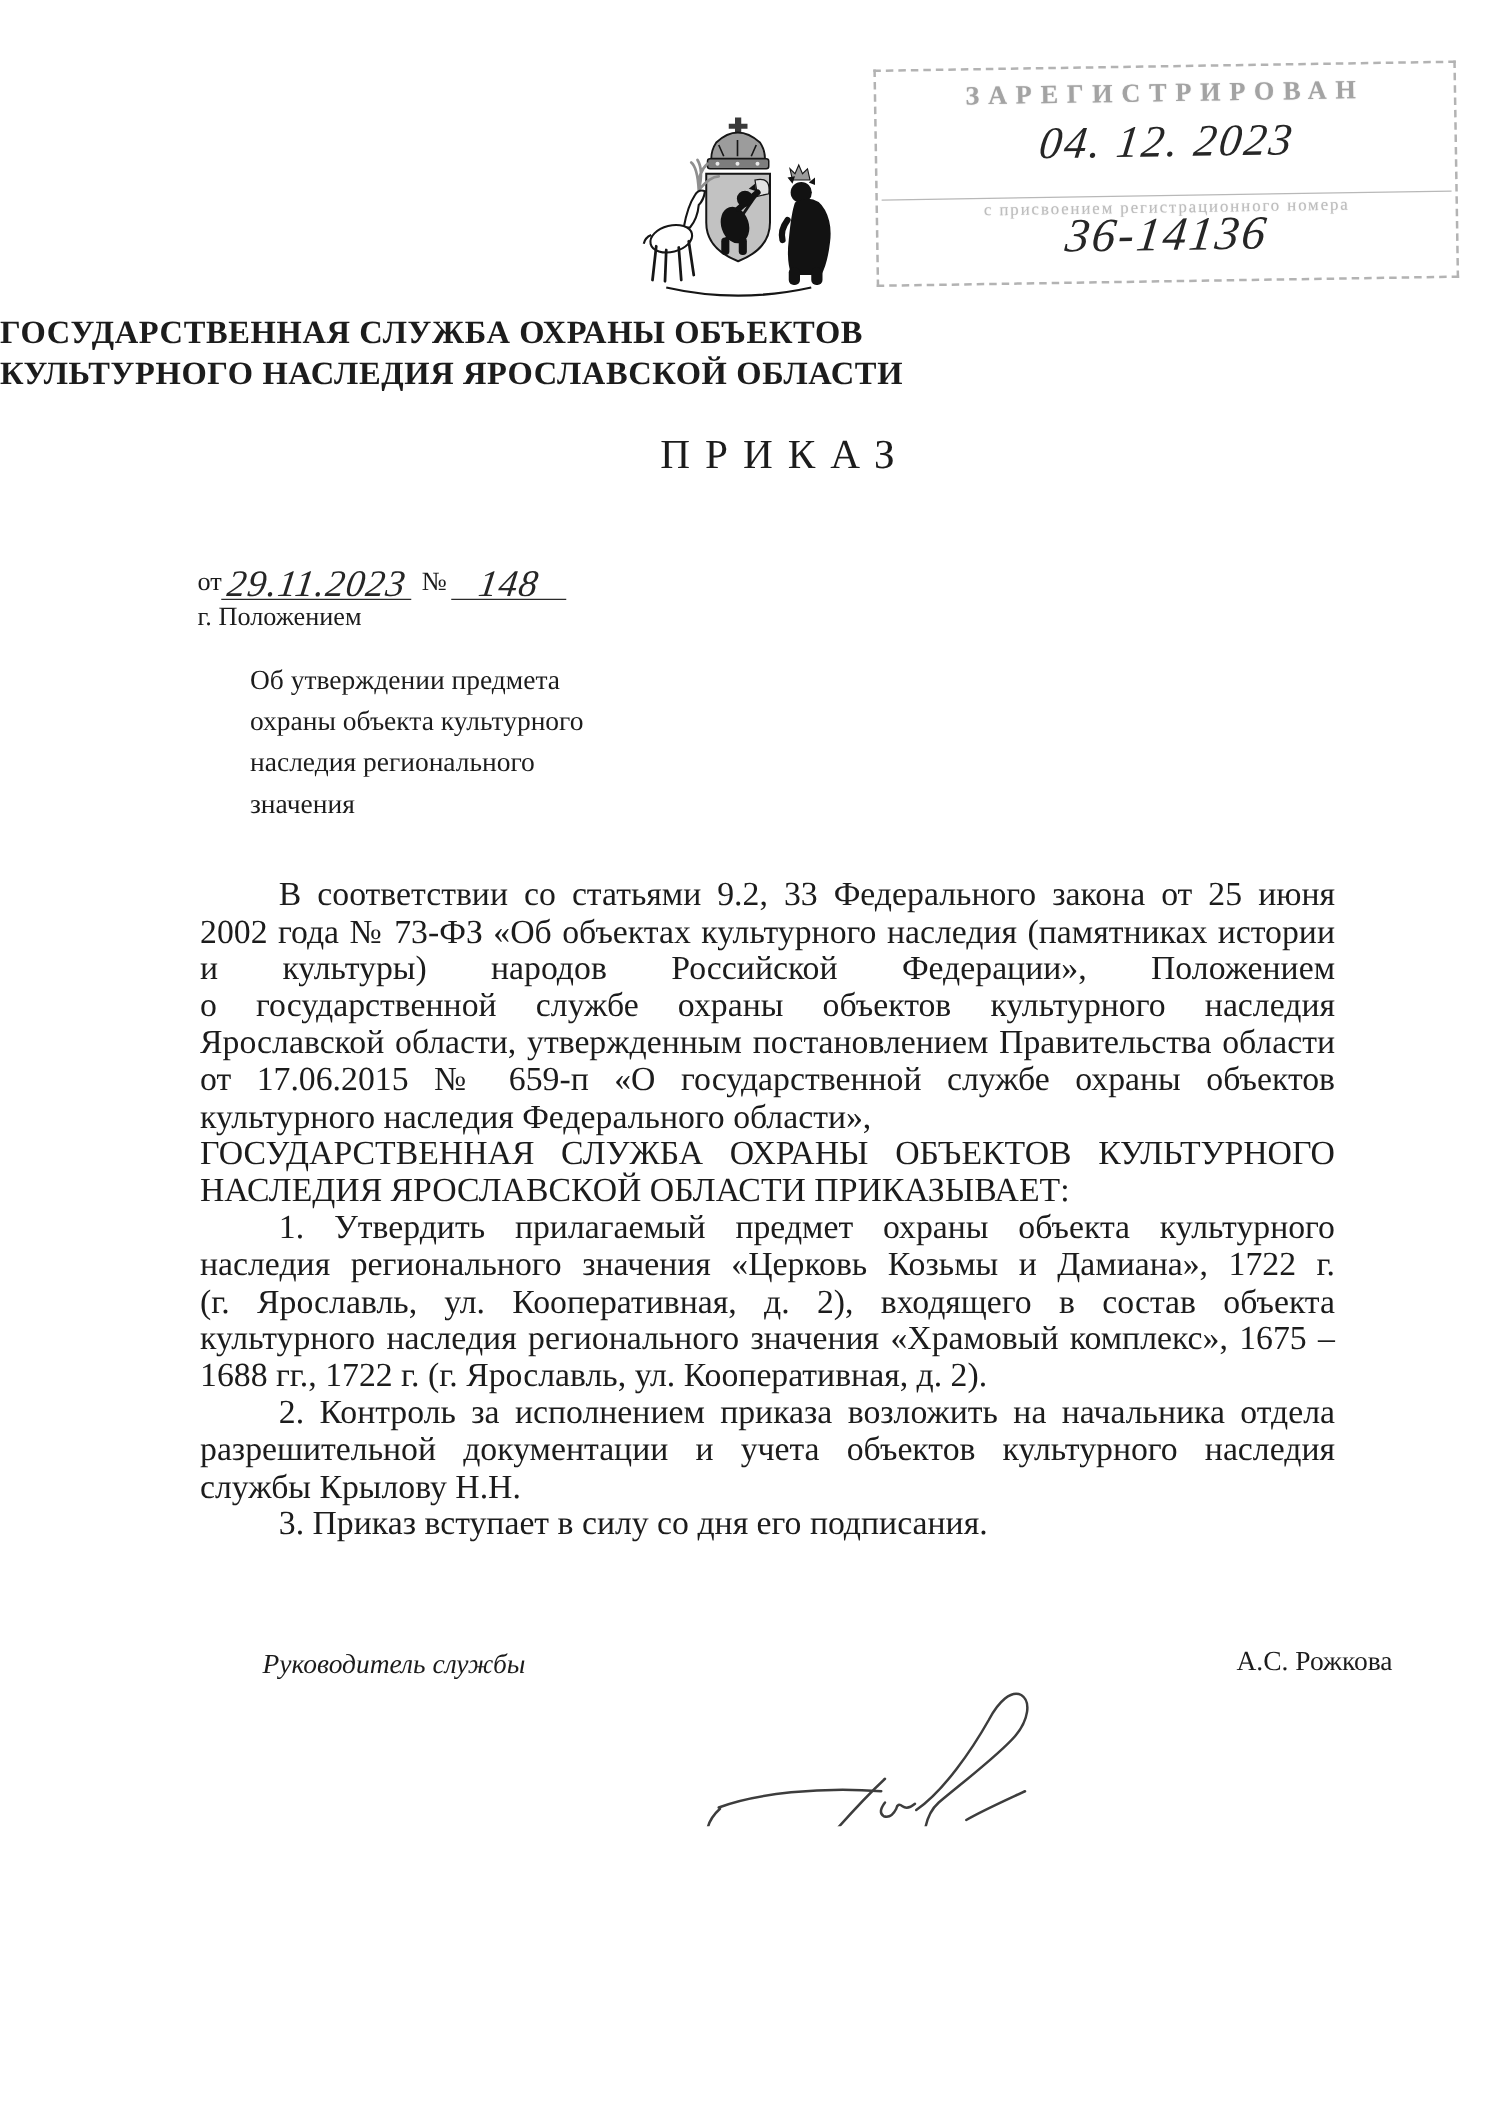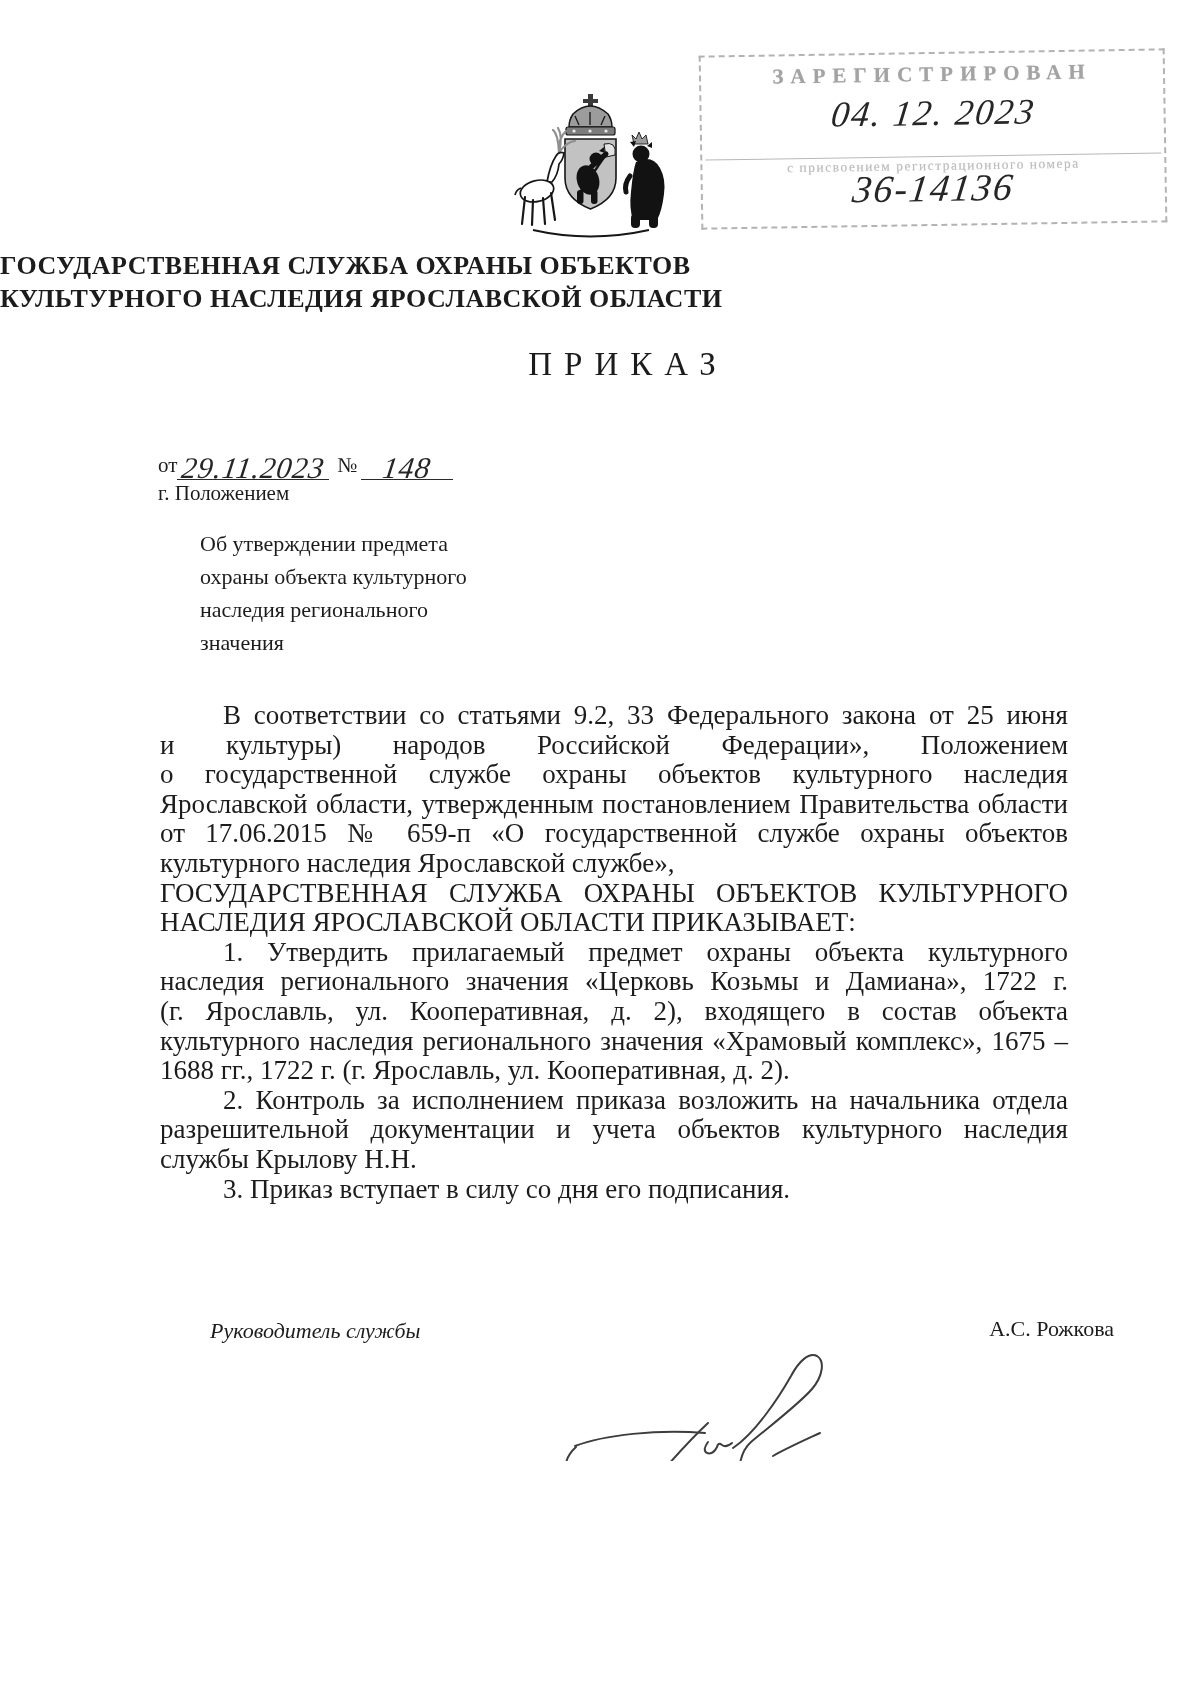--- a/index.html
+++ b/index.html
@@ -155,25 +155,26 @@
 
   <div class="subject">
       <div>Об утверждении предмета</div>
       <div>охраны объекта культурного</div>
       <div>наследия регионального</div>
       <div>значения</div>
     </div>
 
   <div class="body-block">
       <div class="bline indent">В соответствии со статьями 9.2, 33 Федерального закона от 25 июня</div>
+      <div class="bline">2002 года № 73-ФЗ «Об объектах культурного наследия (памятниках истории</div>
       <div class="bline">и культуры) народов Российской Федерации», Положением</div>
       <div class="bline">о государственной службе охраны объектов культурного наследия</div>
       <div class="bline">Ярославской области, утвержденным постановлением Правительства области</div>
       <div class="bline">от 17.06.2015 № 659-п «О государственной службе охраны объектов</div>
-      <div class="bline last">культурного наследия Ярославской службе»,</div>
+      <div class="bline last">культурного наследия Федерального области»,</div>
       <div class="bline">ГОСУДАРСТВЕННАЯ СЛУЖБА ОХРАНЫ ОБЪЕКТОВ КУЛЬТУРНОГО</div>
       <div class="bline last">НАСЛЕДИЯ ЯРОСЛАВСКОЙ ОБЛАСТИ ПРИКАЗЫВАЕТ:</div>
       <div class="bline indent">1. Утвердить прилагаемый предмет охраны объекта культурного</div>
       <div class="bline">наследия регионального значения «Церковь Козьмы и Дамиана», 1722 г.</div>
       <div class="bline">(г. Ярославль, ул. Кооперативная, д. 2), входящего в состав объекта</div>
       <div class="bline">культурного наследия регионального значения «Храмовый комплекс», 1675 –</div>
       <div class="bline last">1688 гг., 1722 г. (г. Ярославль, ул. Кооперативная, д. 2).</div>
       <div class="bline indent">2. Контроль за исполнением приказа возложить на начальника отдела</div>
       <div class="bline">разрешительной документации и учета объектов культурного наследия</div>
       <div class="bline last">службы Крылову Н.Н.</div>

